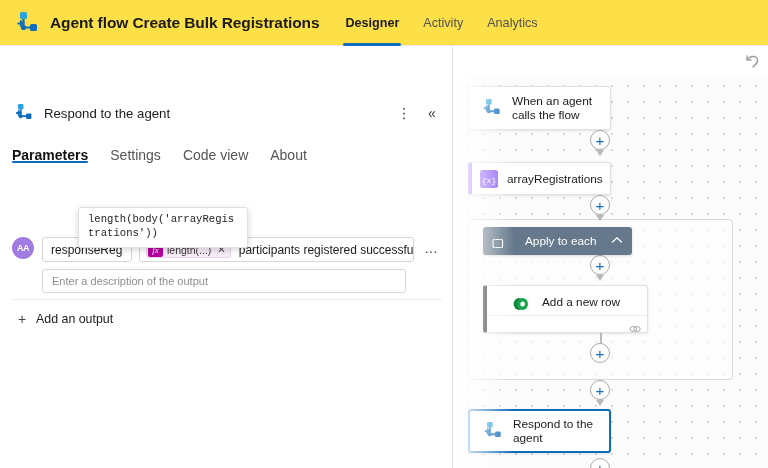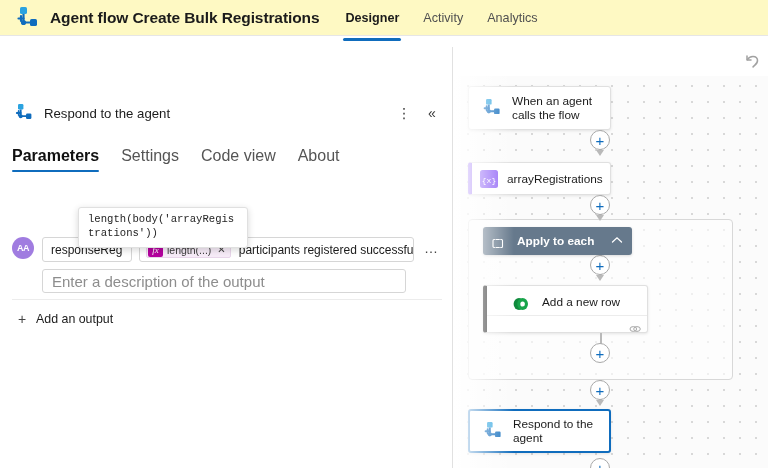--- a/index.html
+++ b/index.html
@@ -9,24 +9,24 @@
     width: 768px; height: 468px;
     overflow: hidden;
     background: #ffffff;
     font-family: "Liberation Sans", sans-serif;
     color: #242424;
   }
   #app { position: relative; width: 768px; height: 468px; overflow: hidden; }
 
   
   .topbar {
-    position: absolute; left: 0; top: 0; width: 768px; height: 36px;
+    position: absolute; left: 0; top: 0; width: 768px; height: 46px;
     display: flex; align-items: center;
     border-bottom: 1px solid #e6e6e6;
-    background: #fef9c3;
+    background: #fde047;
   }
   .brand-icon { margin-left: 12px; width: 28px; height: 28px; position: relative; flex: 0 0 auto; }
   .app-title {
     margin-left: 10px;
     font-size: 15.5px; font-weight: bold; letter-spacing: -0.1px;
     color: #1b1b1b; white-space: nowrap;
   }
   .topnav { display: flex; align-items: flex-end; margin-left: 14px; height: 46px; }
   .topnav-item {
     position: relative; height: 46px; display: flex; align-items: center;
@@ -69,22 +69,22 @@
     width: 26px; height: 26px; display: flex; align-items: center; justify-content: center;
     color: #3a3a3a; cursor: pointer; border-radius: 3px; font-size: 14px;
   }
 
   
   .tabs {
     position: absolute; left: 0; top: 100px; width: 453px; height: 28px;
     display: flex; align-items: flex-start; padding-left: 12px;
   }
   .tab {
-    position: relative; font-size: 16px; color: #555; margin-right: 22px;
-    padding-bottom: 7px; cursor: pointer; white-space: nowrap;
+    position: relative; font-size: 14px; color: #555; margin-right: 22px;
+    cursor: pointer; white-space: nowrap;
   }
   .tab.active { color: #111; font-weight: bold; }
   .tab.active::after {
     content: ""; position: absolute; left: 0; right: 0; bottom: 0;
     height: 2.5px; background: #0f6cbd; border-radius: 2px;
   }
 
   
   .tooltip {
     position: absolute; left: 78px; top: 160px; width: 170px;
@@ -136,21 +136,21 @@
   .row-more {
     margin-left: 6px; width: 22px; height: 22px; flex: 0 0 auto;
     display: flex; align-items: center; justify-content: center;
     color: #444; font-size: 14px; cursor: pointer;
   }
 
   .desc-field {
     position: absolute; left: 42px; top: 222px; width: 364px; height: 24px;
     border: 1px solid #d6d6d6; border-radius: 3px; background: #fff;
     display: flex; align-items: center; padding: 0 9px;
-    font-size: 15px; color: #8d8d8d;
+    font-size: 11px; color: #8d8d8d;
   }
   .panel-divider {
     position: absolute; left: 12px; top: 252px; width: 430px; height: 1px;
     background: #ececec;
   }
   .add-output {
     position: absolute; left: 14px; top: 260px; height: 24px;
     display: flex; align-items: center; cursor: pointer;
   }
   .add-output .plus {
@@ -210,21 +210,21 @@
     border: 1px solid #d8d8d8; border-radius: 4px; background: rgba(255,255,255,.6);
   }
   .scope-head {
     position: absolute; left: 29px; top: 151px; width: 149px; height: 28px;
     background: #66798c; border-radius: 3px;
     display: flex; align-items: center; z-index: 4;
     box-shadow: 0 1px 3px rgba(0,0,0,.14);
   }
   .scope-head .loop-ico { margin-left: 9px; width: 11px; height: 11px; position: relative; }
   .scope-head .sh-label {
-    margin-left: 14px; font-size: 11.8px; color: #fff; font-weight: bold;
+    margin-left: 22px; font-size: 11.8px; color: #fff; font-weight: normal;
   }
   .scope-head .chev { margin-left: auto; margin-right: 9px; color: #fff; font-size: 9px; }
 
   .card-foot {
     position: absolute; left: 0; right: 0; bottom: 0; height: 17px;
     border-top: 1px solid #ececec;
     display: flex; align-items: center; justify-content: flex-end;
     padding-right: 7px;
   }
   .chain-ico { width: 11px; height: 9px; position: relative; opacity: .6; }

